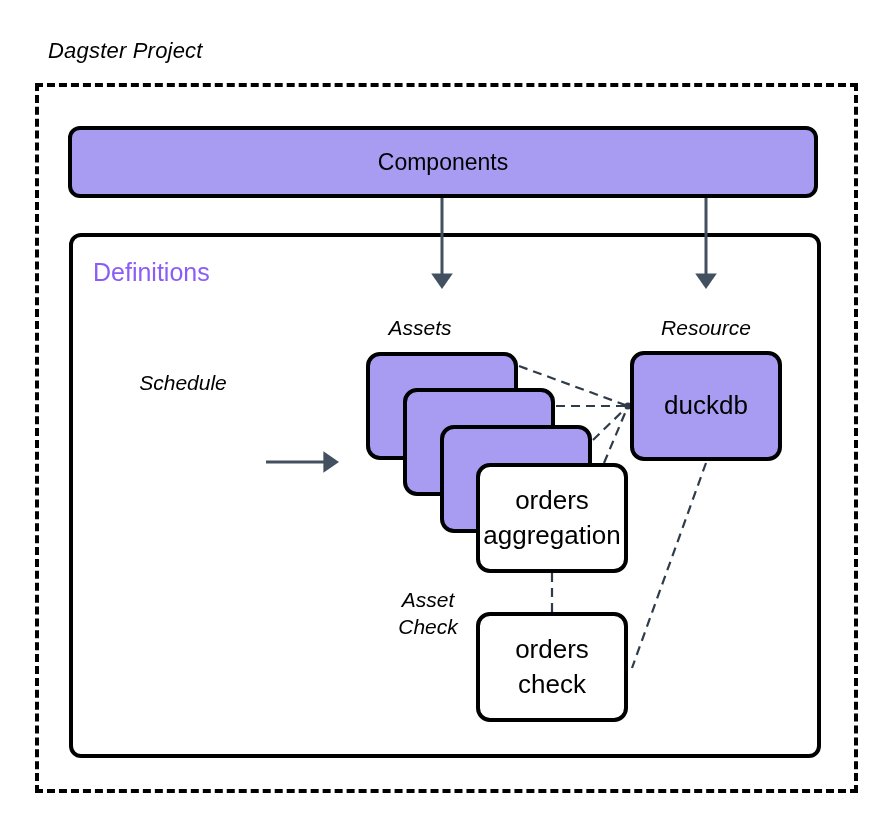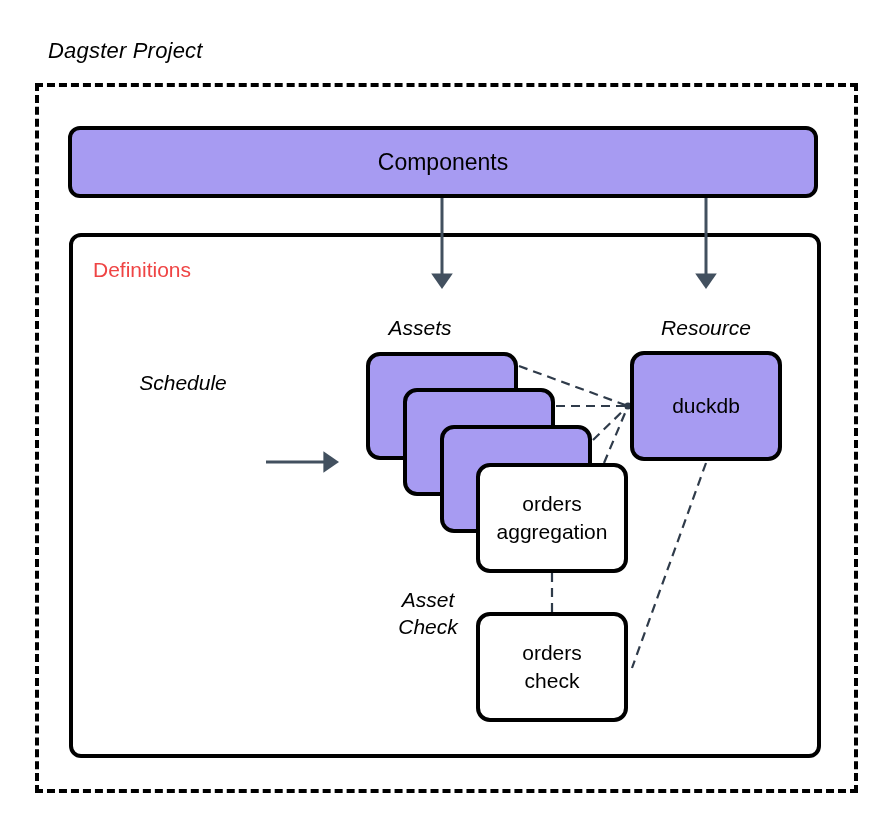--- a/index.html
+++ b/index.html
@@ -42,32 +42,32 @@
   #definitions-box{
     position:absolute;left:69px;top:225px;
     width:752px;height:525px;
     background:#ffffff;
     border:4px solid #000;
     border-radius:12px;
     box-sizing:border-box;
   }
   #definitions-label{
     position:absolute;left:93px;top:250px;
-    font-size:21px;color:#ef4444;
+    font-size:25px;color:#8b5cf6;
   }
 
   
   .node{
     position:absolute;
     border:4px solid #000;
     border-radius:14px;
     box-sizing:border-box;
     display:flex;align-items:center;justify-content:center;
     text-align:center;
-    font-size:21px;line-height:1.35;
+    font-size:26px;line-height:1.35;
     color:#000;
     background:#ffffff;
   }
   .node.purple{background:#a79bf2;}
 
   
   #asset-card-1{left:366px;top:344px;width:152px;height:108px;}
   #asset-card-2{left:403px;top:380px;width:152px;height:108px;}
   #asset-card-3{left:440px;top:417px;width:152px;height:108px;}
   #asset-orders-aggregation{left:476px;top:455px;width:152px;height:110px;}

